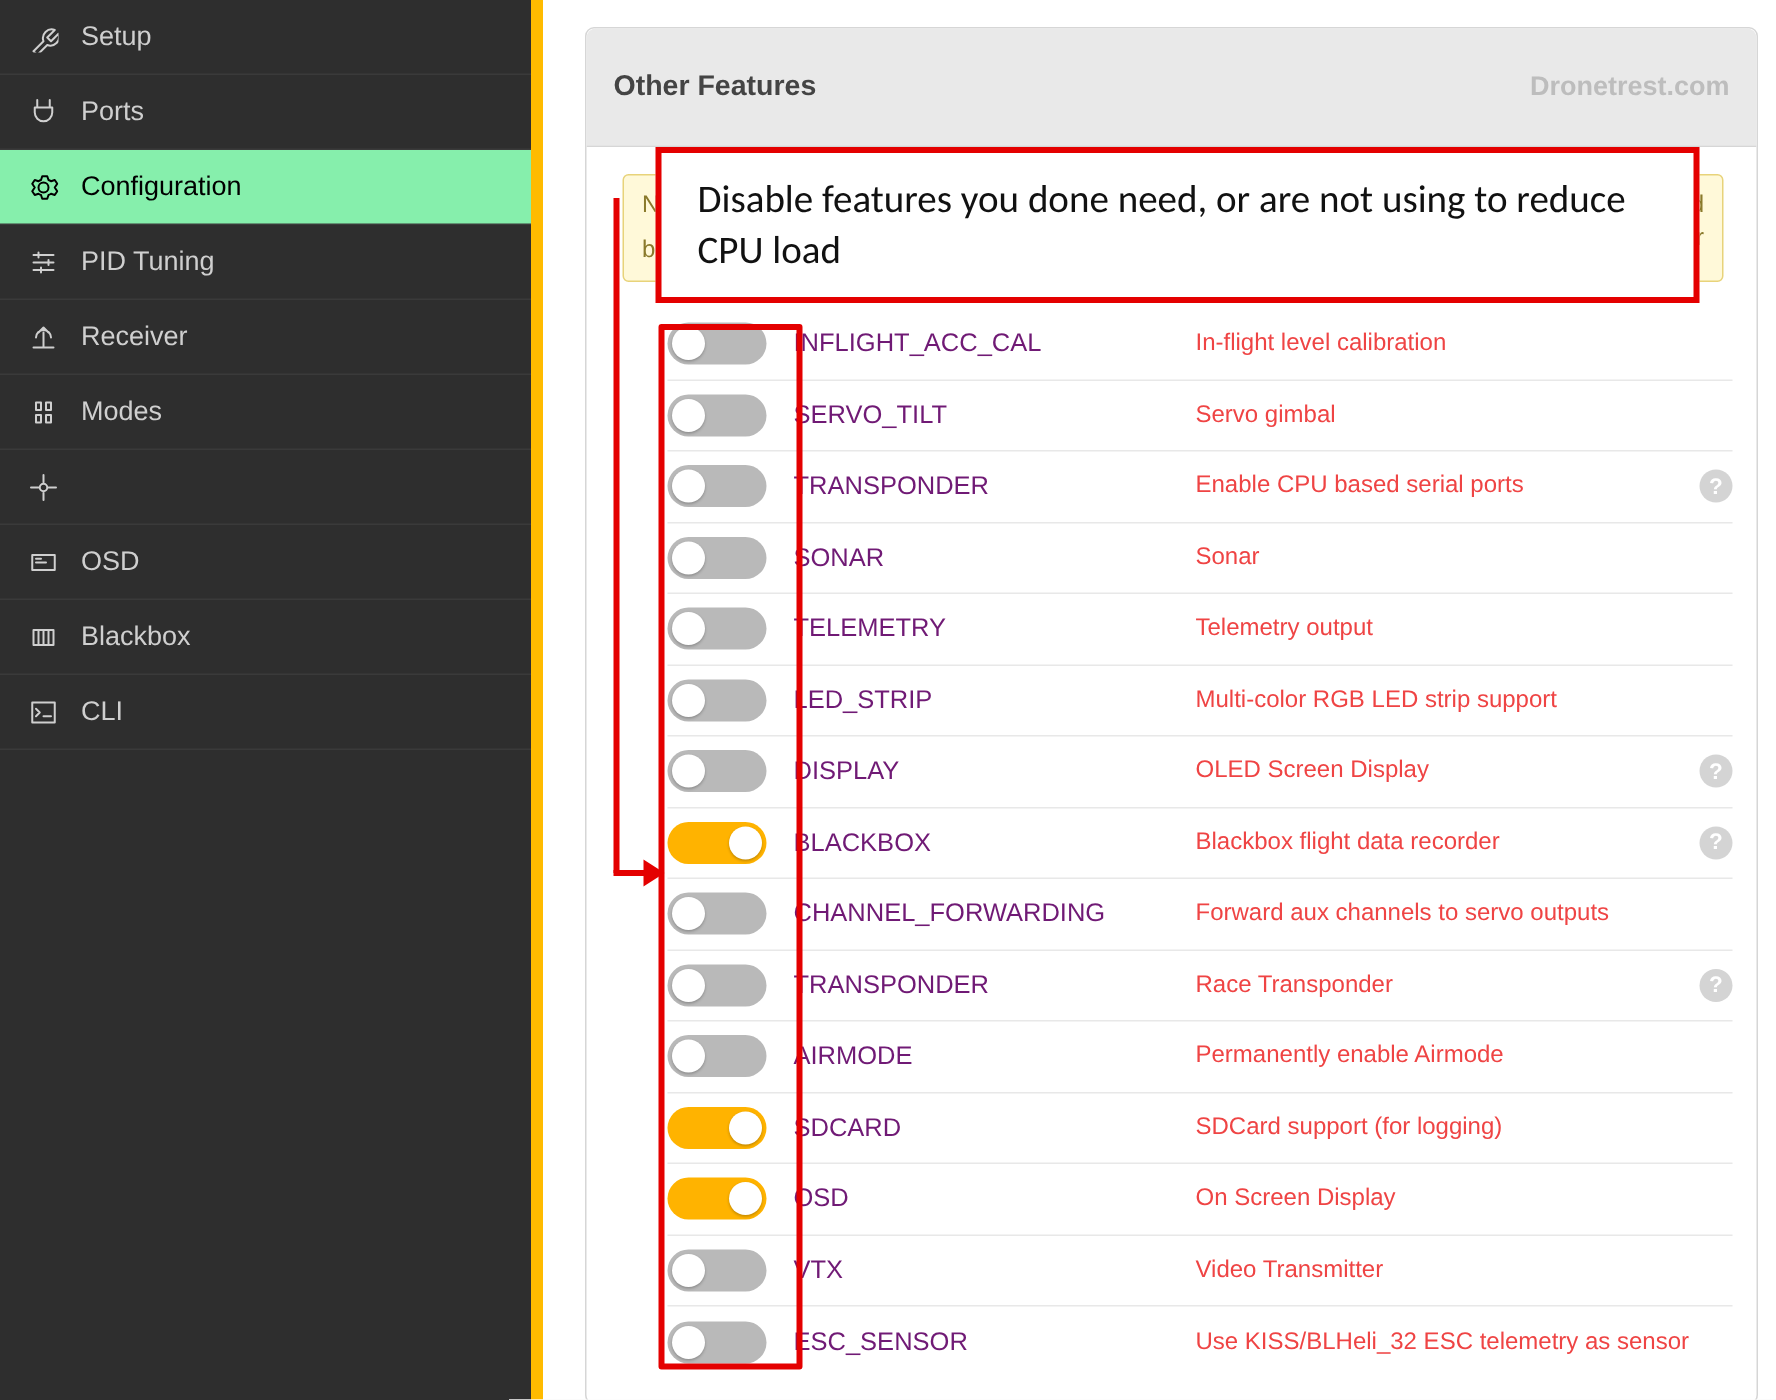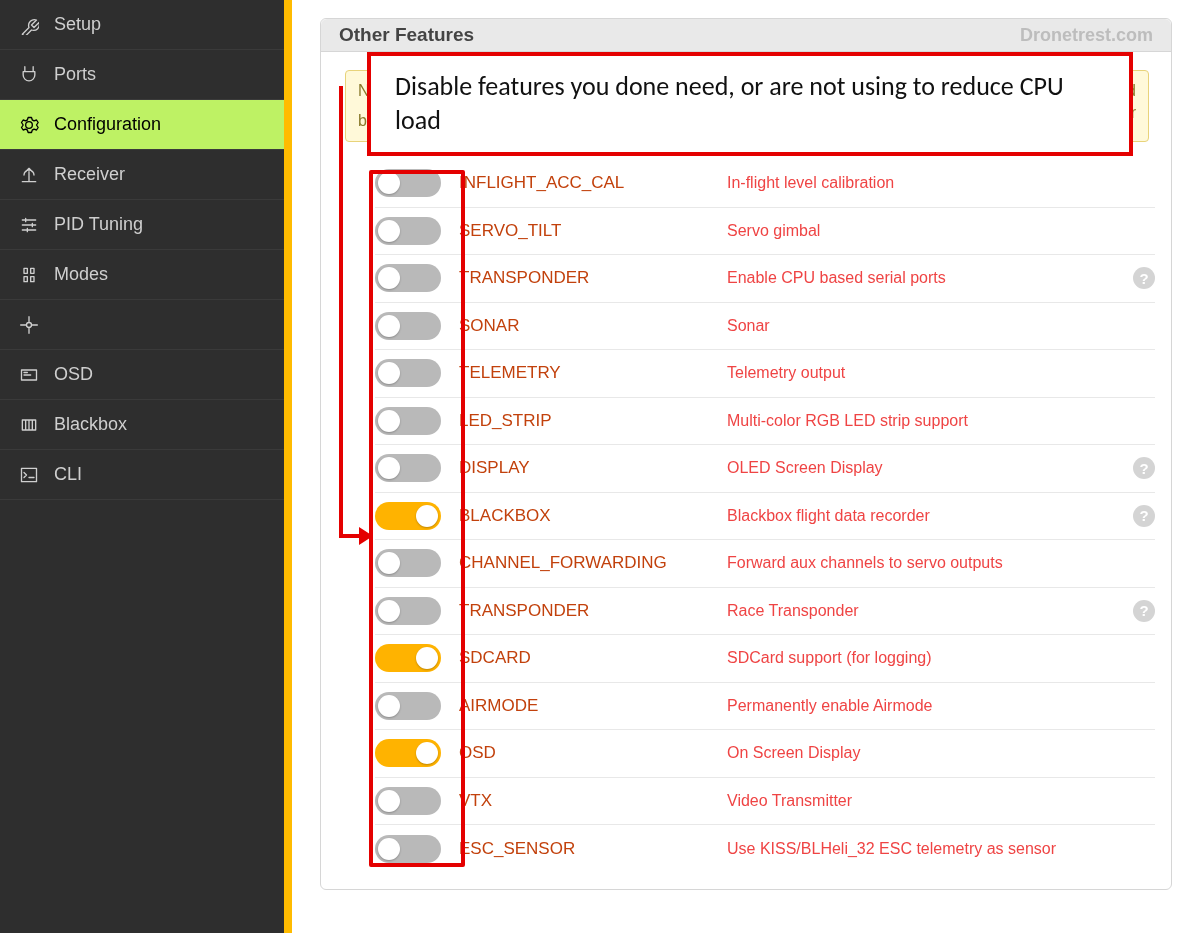--- a/index.html
+++ b/index.html
@@ -6,38 +6,38 @@
   body {
     font-family: "Segoe UI", Arial, sans-serif;
     background: #f5f5f5;
     width: 1184px;
     height: 933px;
     overflow: hidden;
     display: flex;
   }
   
   .sidebar {
-    width: 284px;
+    width: 354px;
     background: #2e2e2e;
     color: #ccc;
     flex-shrink: 0;
   }
   .nav-item {
     display: flex;
     align-items: center;
     height: 50px;
     padding: 0 18px;
     border-bottom: 1px solid #3a3a3a;
     cursor: pointer;
     font-size: 18px;
     color: #cfcfcf;
     gap: 14px;
   }
   .nav-item.active {
-    background: #bef264;
+    background: #86efac;
     color: #000;
   }
   .nav-item .nav-icon {
     width: 22px;
     height: 22px;
     display: flex;
     align-items: center;
     justify-content: center;
     fill: #bfbfbf;
   }
@@ -61,21 +61,21 @@
   .panel {
     border: 1px solid #d6d6d6;
     border-radius: 6px;
     background: #ffffff;
     position: relative;
   }
   .panel-header {
     background: #e9e9e9;
     border-bottom: 1px solid #d6d6d6;
     border-radius: 6px 6px 0 0;
-    padding: 5px 18px;
+    padding: 28px 18px;
     font-weight: 600;
     font-size: 19px;
     color: #444;
     display: flex;
     justify-content: space-between;
     align-items: baseline;
   }
   .panel-watermark {
     color: #bdbdbd;
     font-size: 18px;
@@ -187,21 +187,21 @@
     top: 3px;
     left: 3px;
     box-shadow: 0 1px 2px rgba(0,0,0,0.25);
     transition: left .15s;
   }
   .toggle.on { background: #ffb300; }
   .toggle.on .knob { left: 41px; }
   .feat-name {
     width: 250px;
     font-size: 17px;
-    color: #c2410c;
+    color: #701a75;
     flex-shrink: 0;
   }
   .feat-desc {
     flex: 1;
     font-size: 16px;
     color: #ef4444;
   }
   .help {
     width: 22px; height: 22px;
     border-radius: 50%;
@@ -237,32 +237,32 @@
       <span class="nav-icon">
         <svg viewBox="0 0 24 24" width="20" height="20" stroke="currentColor" stroke-width="1.6" fill="none" stroke-linecap="round" stroke-linejoin="round">
           <path d="M12 8a4 4 0 100 8 4 4 0 000-8zm9 4l2 3-2 3-3-1a8 8 0 01-2 1l-1 3h-4l-1-3a8 8 0 01-2-1l-3 1-2-3 2-3-2-3 2-3 3 1a8 8 0 012-1l1-3h4l1 3a8 8 0 012 1l3-1 2 3-2 3z"></path>
         </svg>
       </span>
       <span class="nav-item-label">Configuration</span>
     </div>
     <div class="nav-item">
       <span class="nav-icon">
         <svg viewBox="0 0 24 24" width="20" height="20" stroke="currentColor" stroke-width="1.6" fill="none" stroke-linecap="round" stroke-linejoin="round">
+          <path d="M4 6h16M4 12h16M4 18h16M8 4v4M16 10v4M10 16v4"></path>
+        </svg>
+      </span>
+      <span class="nav-item-label">PID Tuning</span>
+    </div>
+    <div class="nav-item">
+      <span class="nav-icon">
+        <svg viewBox="0 0 24 24" width="20" height="20" stroke="currentColor" stroke-width="1.6" fill="none" stroke-linecap="round" stroke-linejoin="round">
           <path d="M4 20h16M12 20V8M8 8l4-4 4 4M6 12a6 6 0 0112 0"></path>
         </svg>
       </span>
       <span class="nav-item-label">Receiver</span>
-    </div>
-    <div class="nav-item">
-      <span class="nav-icon">
-        <svg viewBox="0 0 24 24" width="20" height="20" stroke="currentColor" stroke-width="1.6" fill="none" stroke-linecap="round" stroke-linejoin="round">
-          <path d="M4 6h16M4 12h16M4 18h16M8 4v4M16 10v4M10 16v4"></path>
-        </svg>
-      </span>
-      <span class="nav-item-label">PID Tuning</span>
     </div>
     <div class="nav-item">
       <span class="nav-icon">
         <svg viewBox="0 0 24 24" width="20" height="20" stroke="currentColor" stroke-width="1.6" fill="none" stroke-linecap="round" stroke-linejoin="round">
           <path d="M6 4h4v6H6zM14 4h4v6h-4zM6 14h4v6H6zM14 14h4v6h-4z"></path>
         </svg>
       </span>
       <span class="nav-item-label">Modes</span>
     </div>
     <div class="nav-item">
@@ -393,34 +393,34 @@
           </div>
           <div class="feature-row">
             <div class="toggle">
               <div class="knob"></div>
             </div>
             <div class="feat-name">TRANSPONDER</div>
             <div class="feat-desc">Race Transponder</div>
             <div class="help">?</div>
           </div>
           <div class="feature-row">
+            <div class="toggle">
+              <div class="knob"></div>
+            </div>
+            <div class="feat-name">AIRMODE</div>
+            <div class="feat-desc">Permanently enable Airmode</div>
+          </div>
+          <div class="feature-row">
             <div class="toggle on">
               <div class="knob"></div>
             </div>
             <div class="feat-name">SDCARD</div>
             <div class="feat-desc">SDCard support (for logging)</div>
           </div>
           <div class="feature-row">
-            <div class="toggle">
-              <div class="knob"></div>
-            </div>
-            <div class="feat-name">AIRMODE</div>
-            <div class="feat-desc">Permanently enable Airmode</div>
-          </div>
-          <div class="feature-row">
             <div class="toggle on">
               <div class="knob"></div>
             </div>
             <div class="feat-name">OSD</div>
             <div class="feat-desc">On Screen Display</div>
           </div>
           <div class="feature-row">
             <div class="toggle">
               <div class="knob"></div>
             </div>

